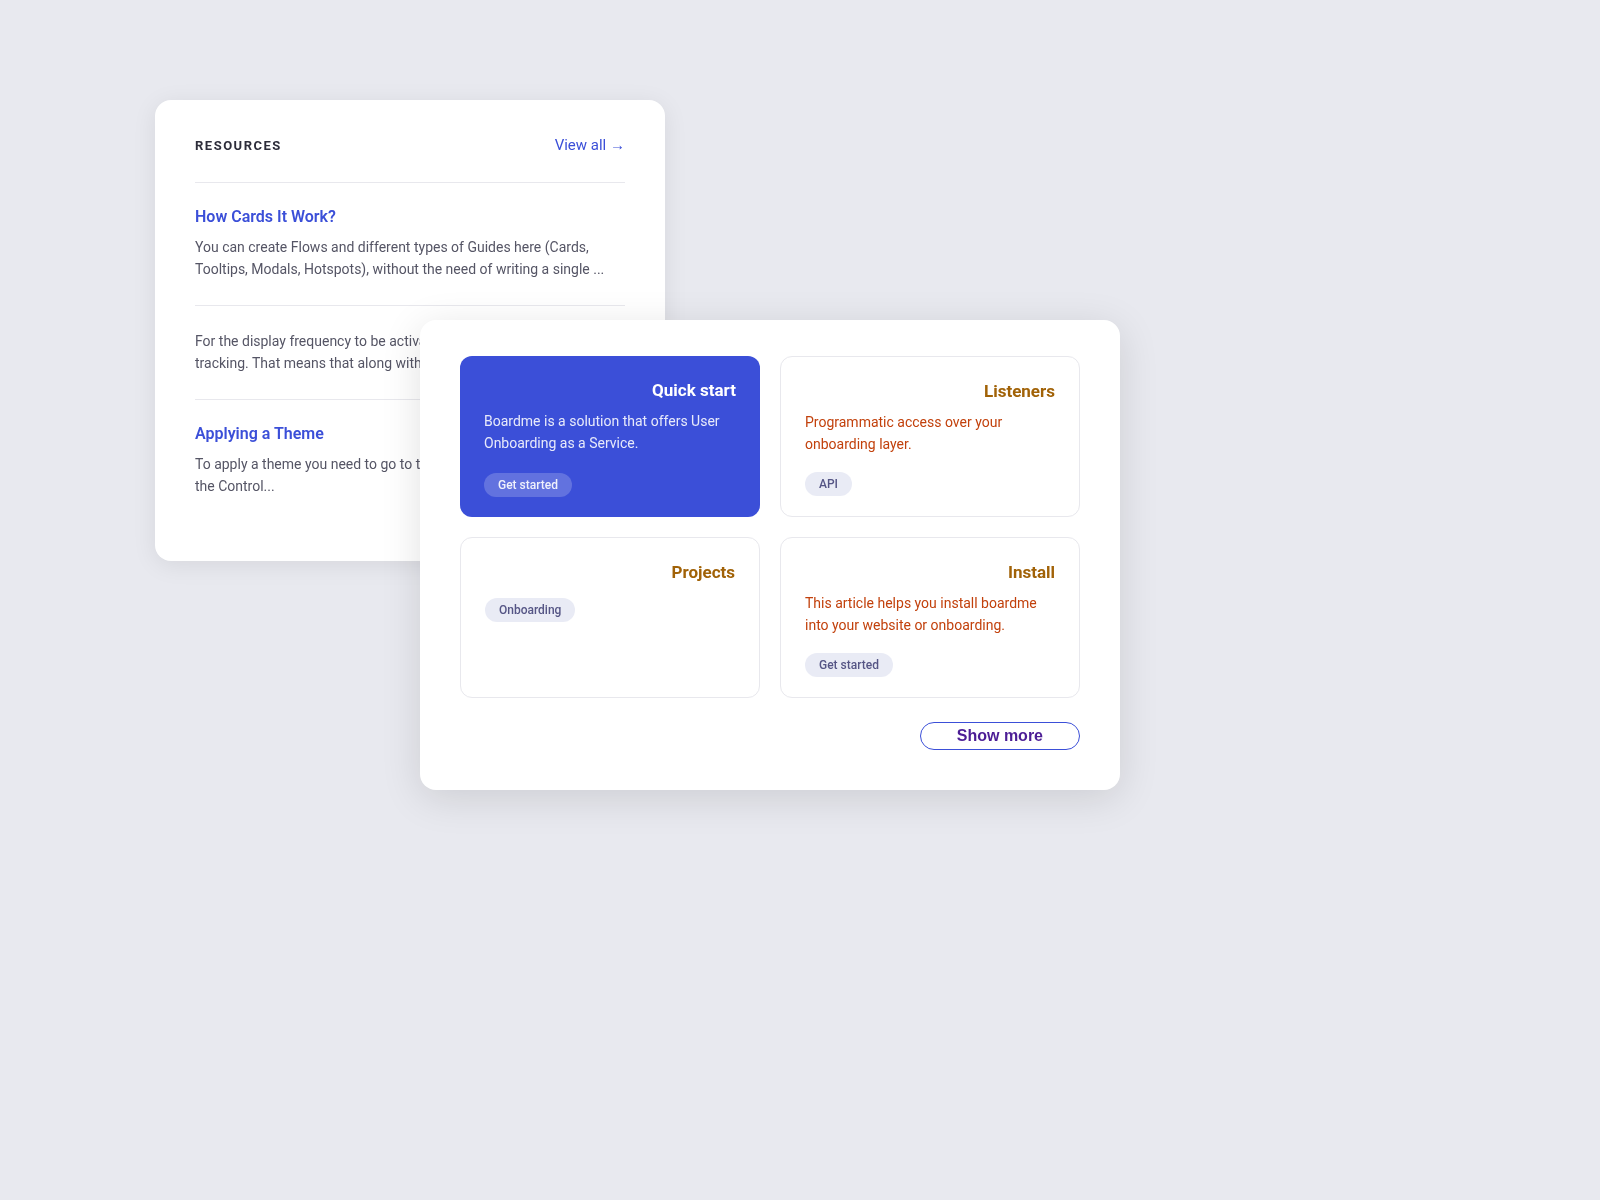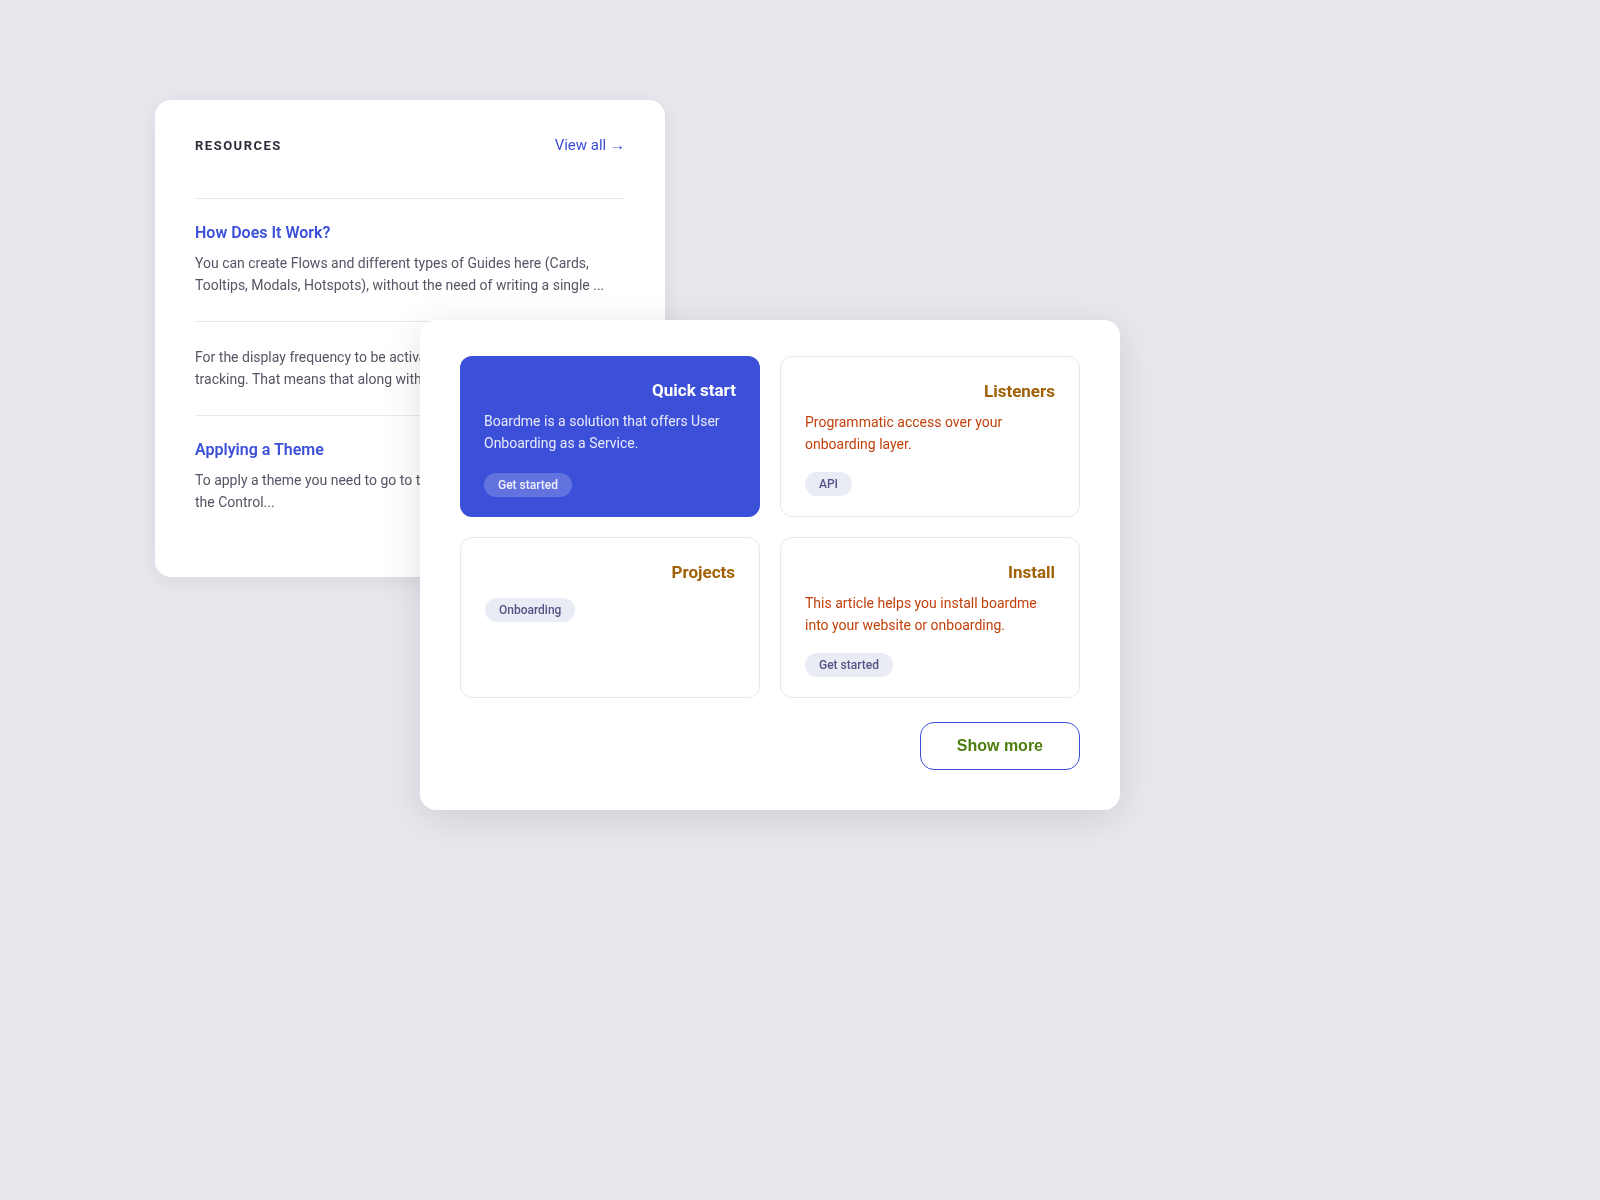--- a/index.html
+++ b/index.html
@@ -23,21 +23,21 @@
       border-radius: 16px;
       padding: 36px 40px 40px 40px;
       box-shadow: 0 4px 24px rgba(0,0,0,0.08);
       z-index: 1;
     }
 
     .resources-header {
       display: flex;
       justify-content: space-between;
       align-items: center;
-      margin-bottom: 44px;
+      margin-bottom: 28px;
     }
 
     .resources-title {
       font-size: 13px;
       font-weight: 700;
       letter-spacing: 1.5px;
       color: #2d2d3a;
       text-transform: uppercase;
     }
 
@@ -151,38 +151,38 @@
     .show-more-row {
       display: flex;
       justify-content: flex-end;
       margin-top: 24px;
     }
 
     .show-more-btn {
       background: #ffffff;
       border: 1.5px solid #3b4fd8;
       border-radius: 14px;
-      color: #4d7c0f;
+      color: #4c1d95;
       font-size: 16px;
       font-weight: 600;
-      padding: 14px 36px;
+      padding: 4px 36px;
       cursor: pointer;
     }
   </style>
 </head>
 <body>
 
 <div class="resources-card">
   <div class="resources-header">
     <span class="resources-title">RESOURCES</span>
     <a class="view-all-link">View all →</a>
   </div>
 
   <div class="resource-item">
-    <div class="resource-item-title">How Does It Work?</div>
+    <div class="resource-item-title">How Cards It Work?</div>
     <div class="resource-item-desc">You can create Flows and different types of Guides here (Cards, Tooltips, Modals, Hotspots), without the need of writing a single ...</div>
   </div>
 
   <div class="resource-item">
     <div class="resource-item-desc">For the display frequency to be activated, you need to enable tracking. That means that along with y...</div>
   </div>
 
   <div class="resource-item">
     <div class="resource-item-title">Applying a Theme</div>
     <div class="resource-item-desc">To apply a theme you need to go to the theme of your choice from the Control...</div>

